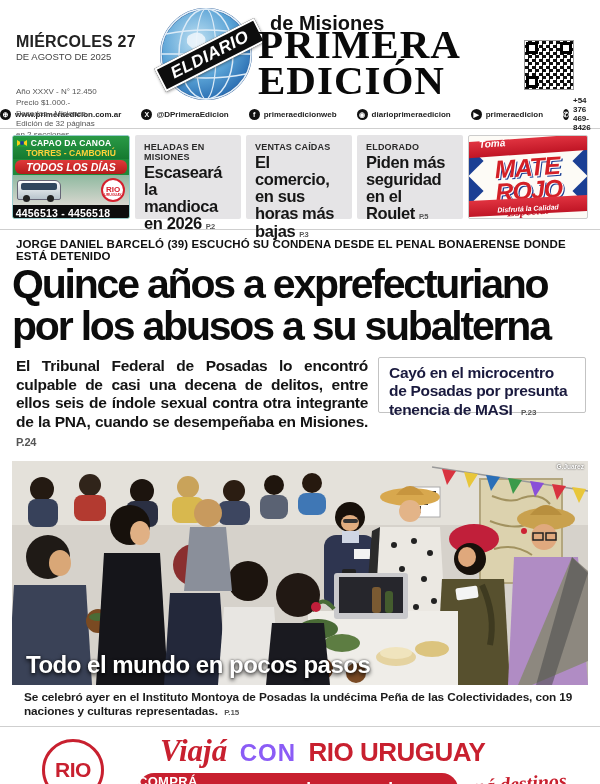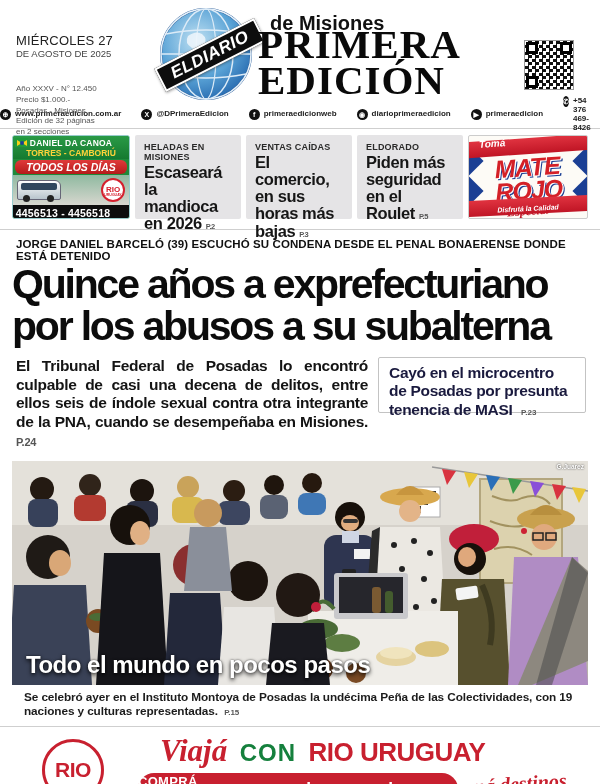--- a/index.html
+++ b/index.html
@@ -2,41 +2,41 @@
 <html><head>
 <meta charset="utf-8">
 <style>
   * { margin:0; padding:0; box-sizing:border-box; }
   body { background:#fff; font-family:"Liberation Sans", sans-serif; }
   .page { position:relative; width:600px; height:784px; background:#fff; overflow:hidden; margin:0 auto; }
 
   
   .masthead { position:relative; height:104px; }
   .dateblock { position:absolute; left:16px; top:33px; width:120px; color:#222; }
-  .date1 { font-size:13px; font-weight:normal; letter-spacing:.2px; }
+  .date1 { font-size:16px; font-weight:bold; letter-spacing:.2px; }
   .date2 { font-size:9.5px; color:#444; margin-bottom:25px; }
   .edline { font-size:8px; color:#555; line-height:1.35; }
   .brand { position:absolute; left:158px; top:4px; width:340px; height:100px; }
   .globe { position:absolute; left:0; top:2px; }
   .banner { position:absolute; left:-4px; top:38px; width:112px; transform:rotate(-27deg);
             background:#0d0d0d; border:2px solid #fff; color:#fff; text-align:center;
             font-size:17px; font-weight:bold; font-style:italic; letter-spacing:.5px; padding:1px 0;
             box-shadow:0 1px 3px rgba(0,0,0,.4); }
   .demisiones { position:absolute; left:112px; top:8px; font-size:20px; font-weight:bold; color:#111; }
   .title-serif { position:absolute; left:100px; top:22px; width:240px; text-align:left;
                  font-family:"Liberation Serif", serif; font-weight:bold; color:#0a0a0a;
                  font-size:41px; line-height:.88; letter-spacing:1px; }
   .qr { position:absolute; right:26px; top:40px; width:50px; height:50px; border:1px solid #999;
         background:repeating-conic-gradient(#111 0% 25%, #fff 0% 50%) 0 0/7px 7px; }
   .qr .finder { position:absolute; width:12px; height:12px; background:#fff; border:3px solid #000; }
   .qr .f1 { left:1px; top:1px; } .qr .f2 { right:1px; top:1px; } .qr .f3 { left:1px; bottom:1px; }
 
   
   .socialbar { display:flex; justify-content:center; align-items:center; gap:20px; height:20px; }
-  .soc { display:flex; align-items:flex-start; gap:4px; font-size:8px; color:#222; font-weight:bold; }
+  .soc { display:flex; align-items:center; gap:4px; font-size:8px; color:#222; font-weight:bold; }
   .soc .badge { width:11px; height:11px; border-radius:50%; background:#111; color:#fff;
                 display:flex; align-items:center; justify-content:center; font-size:7px; line-height:1; }
   .rule { border-top:1.5px solid #cfcfcf; margin:4px 0 0 0; }
 
   
   .teaser-row { display:flex; gap:5px; padding:6px 12px 6px 12px; height:96px; }
   .ad-capao { width:118px; background:#1f8a3a; border:1px solid #9cc; border-radius:3px; overflow:hidden;
               position:relative; font-weight:bold; flex-shrink:0; }
   .capao-top { background:linear-gradient(#2a9a46,#157a30); text-align:center; padding:2px 0 1px 0; position:relative; }
   .capao-l1 { color:#fff; font-size:8.5px; letter-spacing:.2px; }
@@ -102,21 +102,21 @@
 
   
   .bottom-rule { border-top:1.5px solid #cfcfcf; margin:8px 0 0 0; }
   .ad-rio { position:relative; height:104px; }
   .rio-logo { position:absolute; left:38px; top:12px; width:70px; text-align:center; }
   .rio-ring { width:62px; height:62px; margin:0 auto; border:3px solid #c8202f; border-radius:50%;
               display:flex; align-items:center; justify-content:center; background:#fff; }
   .rio-ring span { color:#c8202f; font-size:21px; font-weight:bold; letter-spacing:-.5px; }
   .rio-line1 { position:absolute; left:160px; top:6px; width:300px; text-align:center; white-space:nowrap; }
   .viaja { font-family:"Liberation Serif", serif; font-style:italic; font-weight:bold; color:#c8202f; font-size:31px; margin-right:8px; }
-  .con { color:#15803d; font-size:24px; font-weight:bold; letter-spacing:1px; margin-right:8px; }
+  .con { color:#8b5cf6; font-size:24px; font-weight:bold; letter-spacing:1px; margin-right:8px; }
   .rio-brand { color:#c8202f; font-size:26px; font-weight:bold; letter-spacing:-.5px; }
   .rio-pill { position:absolute; left:138px; top:46px; width:320px; height:32px; background:#c8202f; border-radius:16px;
               display:flex; align-items:center; justify-content:center; gap:10px; color:#fff; }
   .pill-label { font-size:13px; font-weight:bold; letter-spacing:.3px; }
   .pill-url { font-size:17.5px; font-weight:bold; letter-spacing:-.3px; }
   .suma { position:absolute; right:26px; top:46px; width:130px; text-align:center;
           font-family:"Liberation Serif", serif; font-style:italic; font-weight:bold; color:#c8202f;
           font-size:20px; transform:rotate(-4deg); }
   .suma:after { content:""; display:block; margin:2px auto 0 auto; width:110px; height:6px;
                 border-bottom:2.5px solid #c8202f; border-radius:50%; }
@@ -197,21 +197,21 @@
       <span>+54 376 469-8426</span>
     </div>
   </div>
   <div class="rule"></div>
 
   <div class="teaser-row">
 
     <div class="ad-capao">
       <div class="capao-top">
         <span class="brflag"></span>
-        <div class="capao-l1">DANIEL DA CANOA</div>
+        <div class="capao-l1">CAPAO DA CANOA</div>
         <div class="capao-l2">TORRES - CAMBORIÚ</div>
       </div>
       <div class="capao-band">TODOS LOS DÍAS</div>
       <div class="capao-mid">
         <div class="bus"></div>
         <div class="riocirc"><span>RIO</span><small>URUGUAY</small></div>
       </div>
       <div class="capao-black">
         <div class="capao-tel">4456513 - 4456518</div>
 

